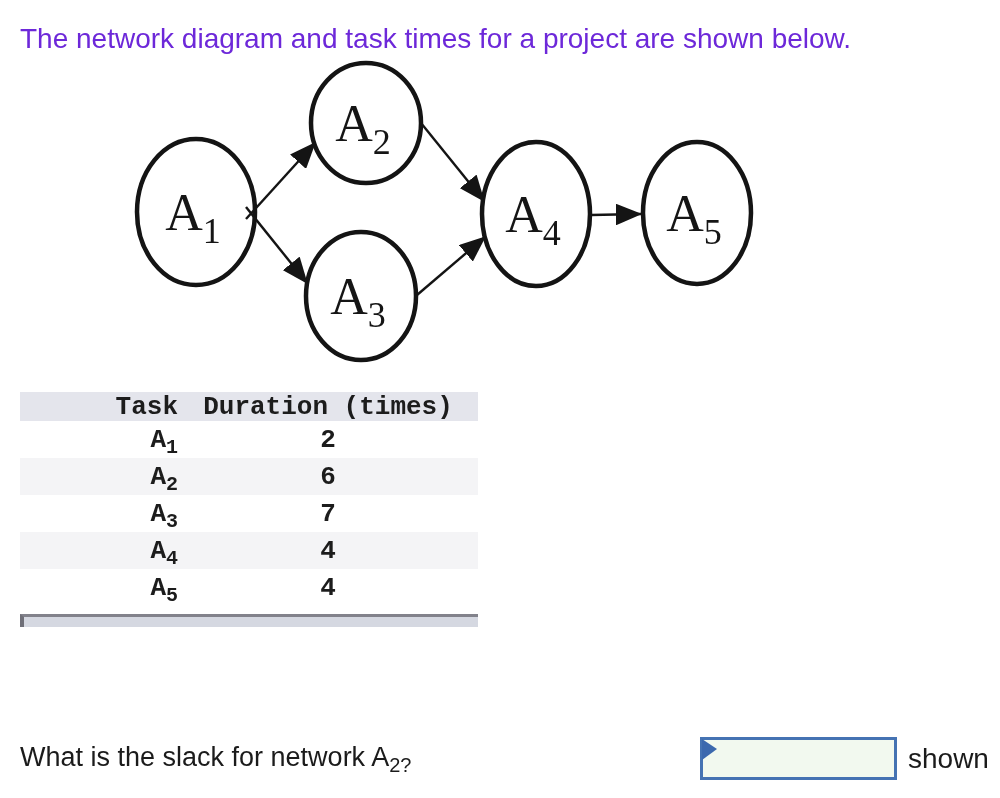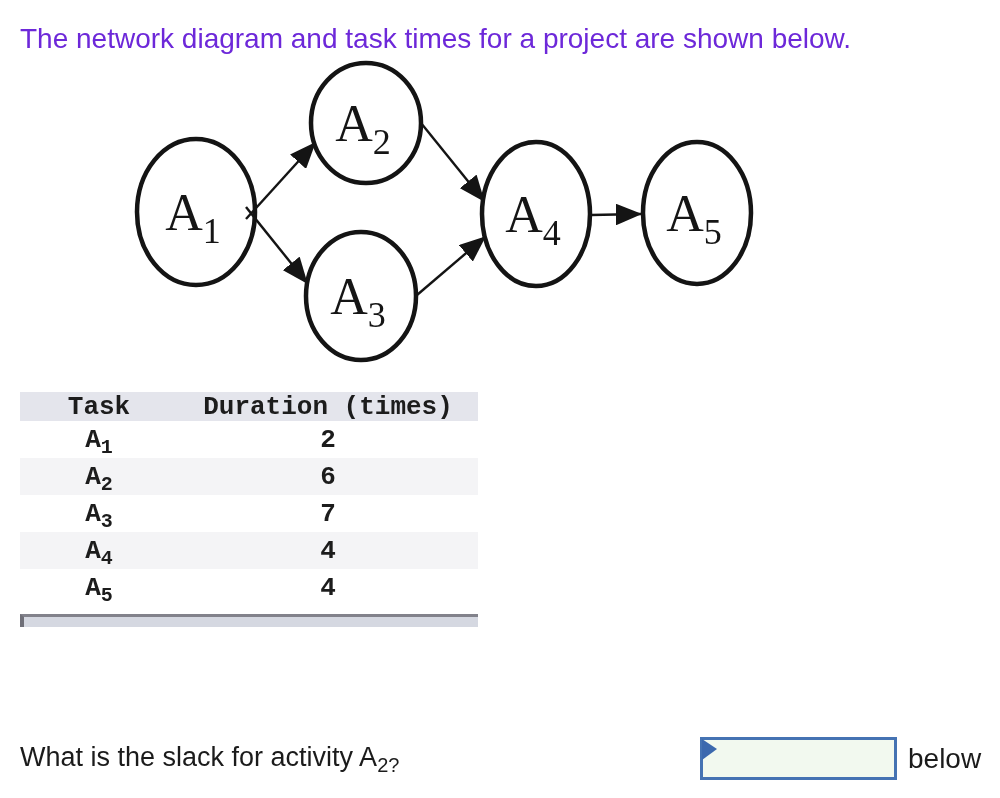--- a/index.html
+++ b/index.html
@@ -10,21 +10,21 @@
 
   .diagram{position:absolute;left:0;top:55px;width:800px;height:330px;}
   .node-label{font-family:"Liberation Serif", serif;fill:#151515;}
 
   .task-table{position:absolute;left:20px;top:392px;width:458px;
               font-family:"Liberation Mono","DejaVu Sans Mono",monospace;
               font-weight:600;color:#1c1c1c;}
   .thead{display:flex;height:29px;align-items:center;background:#e4e5ec;font-size:26px;}
   .trow{display:flex;height:37px;align-items:center;font-size:26px;background:#ffffff;}
   .trow.alt{background:#f4f4f6;}
-  .col-task{width:158px;text-align:center;}
+  .col-task{width:158px;text-align:right;}
   .col-dur{flex:1;text-align:center;}
   .task-table sub{font-size:20px;line-height:0;}
 
   .hscrollbar{position:absolute;left:20px;top:614px;width:458px;height:13px;
               background:#d5d8e1;border-top:3px solid #82828b;border-left:4px solid #6f6f78;
               box-sizing:border-box;}
 
   .question{position:absolute;left:20px;top:742px;font-size:27px;color:#1b1b1b;white-space:nowrap;}
   .question sub{font-size:20px;line-height:0;}
 
@@ -102,25 +102,25 @@
     </div>
     <div class="trow">
       <div class="col-task"><span>A</span><sub>5</sub></div>
       <div class="col-dur">4</div>
     </div>
   </div>
 
   <div class="hscrollbar"></div>
 
   <div class="question">
-    <span>What is the slack for activity </span><span>A</span><sub>2?</sub>
+    <span>What is the slack for network </span><span>A</span><sub>2?</sub>
   </div>
 
   <div class="answer-wrap">
     <input class="answer-input" type="text" value="" style="">
     <svg class="flag-icon" width="17" height="23" viewBox="0 0 17 23" xmlns="http://www.w3.org/2000/svg">
       <polygon points="0,0 15,10 0,21" fill="#3c69ae"></polygon>
     </svg>
   </div>
 
-  <span class="unit">below</span>
+  <span class="unit">shown</span>
 
 </div>
 
 </body></html>

